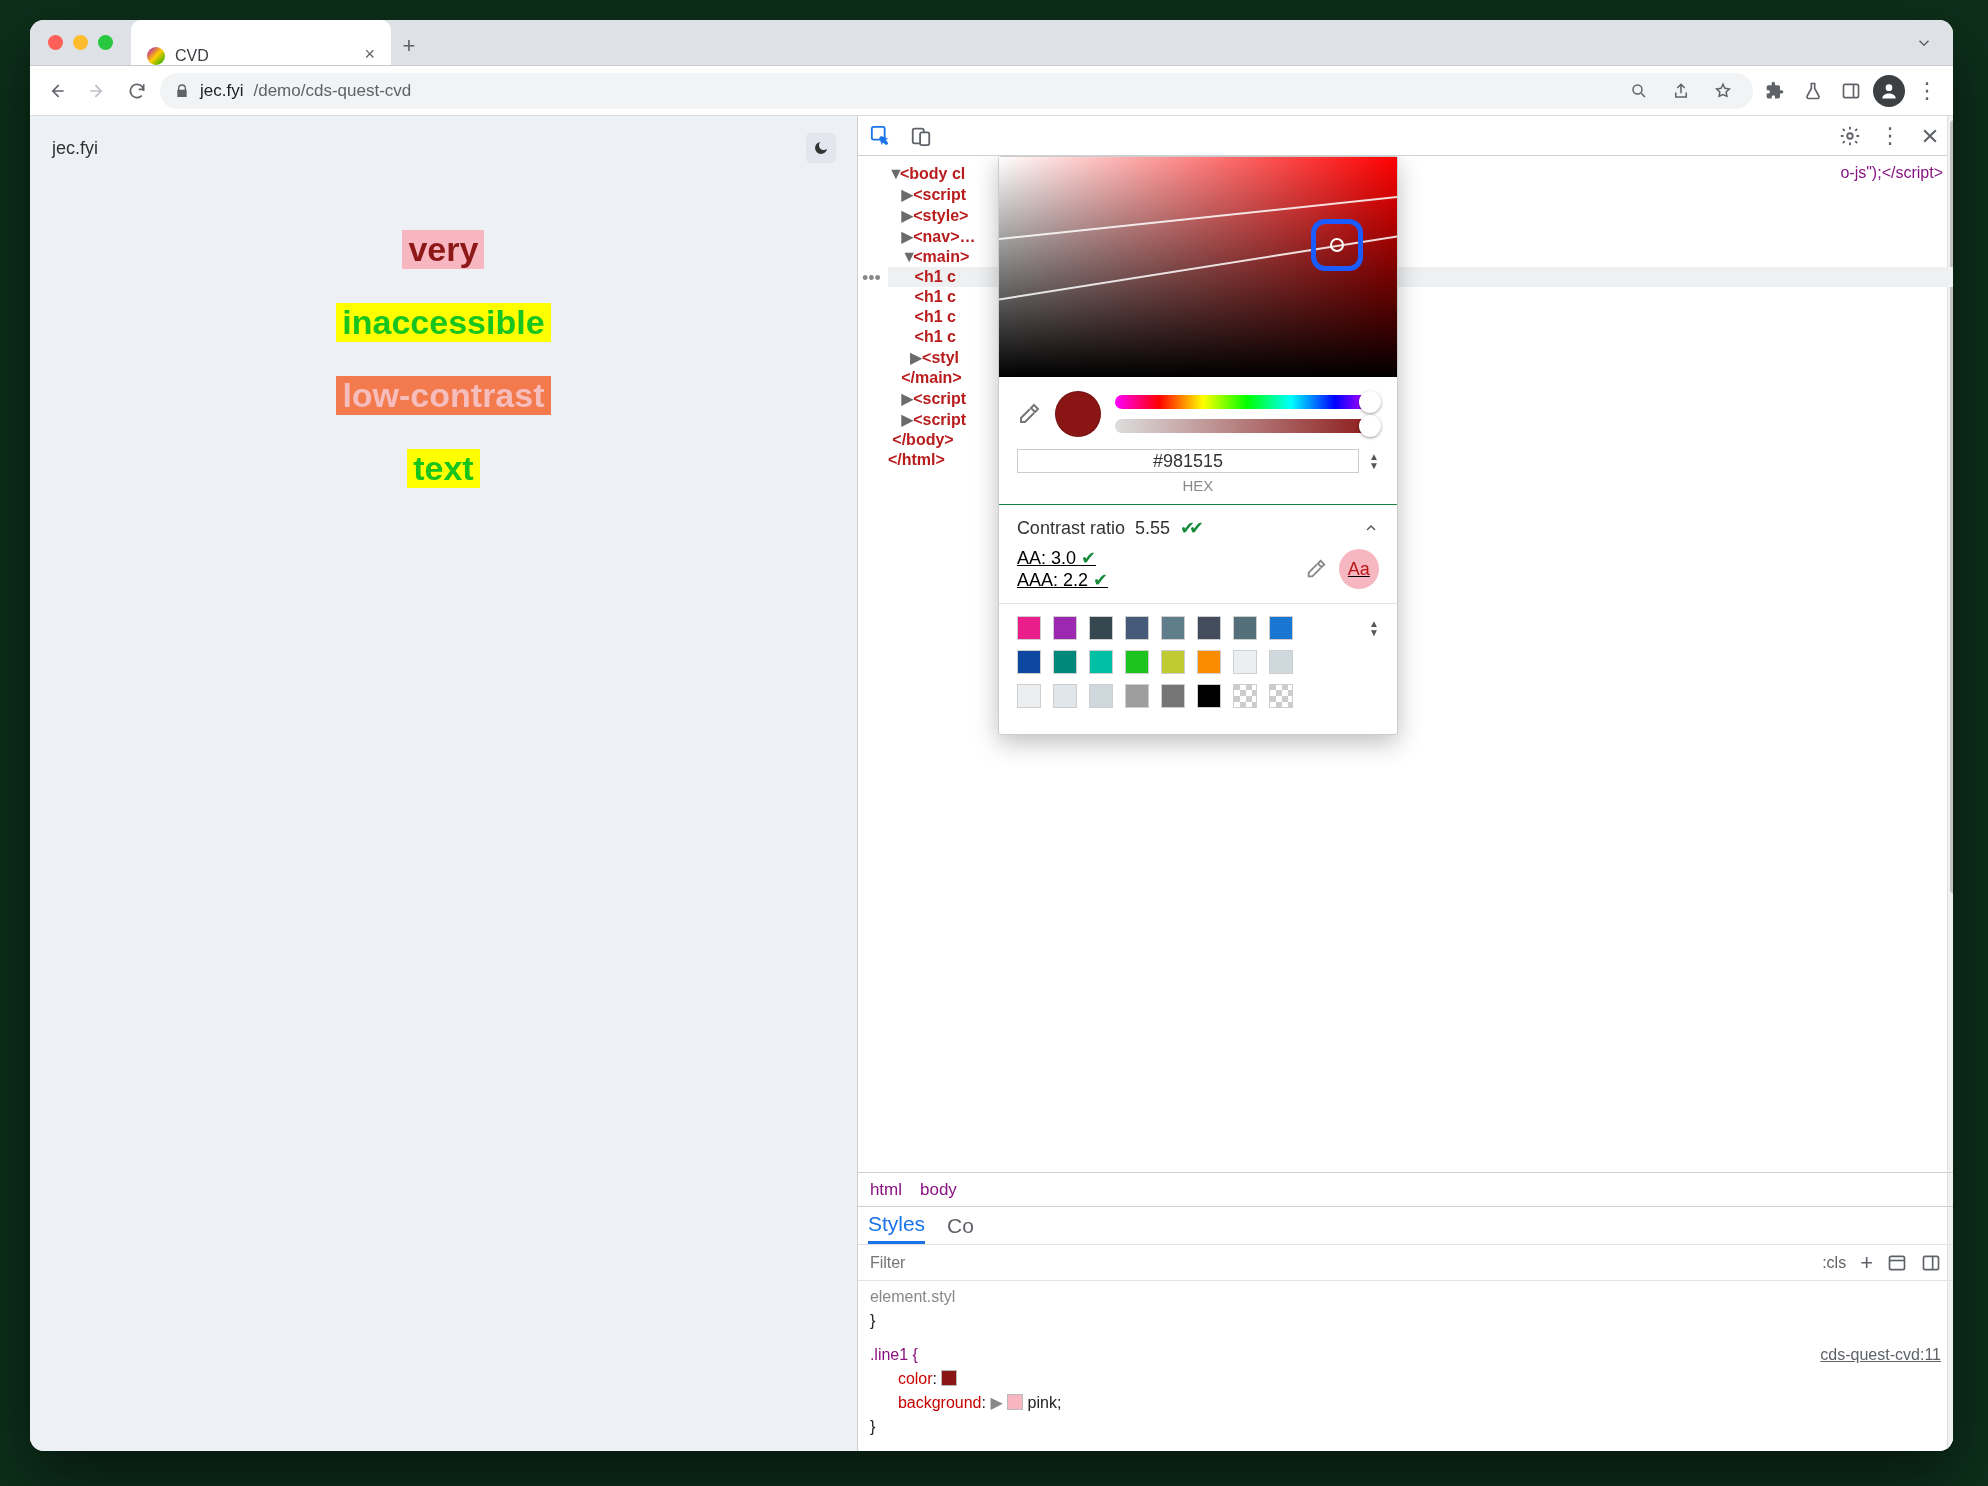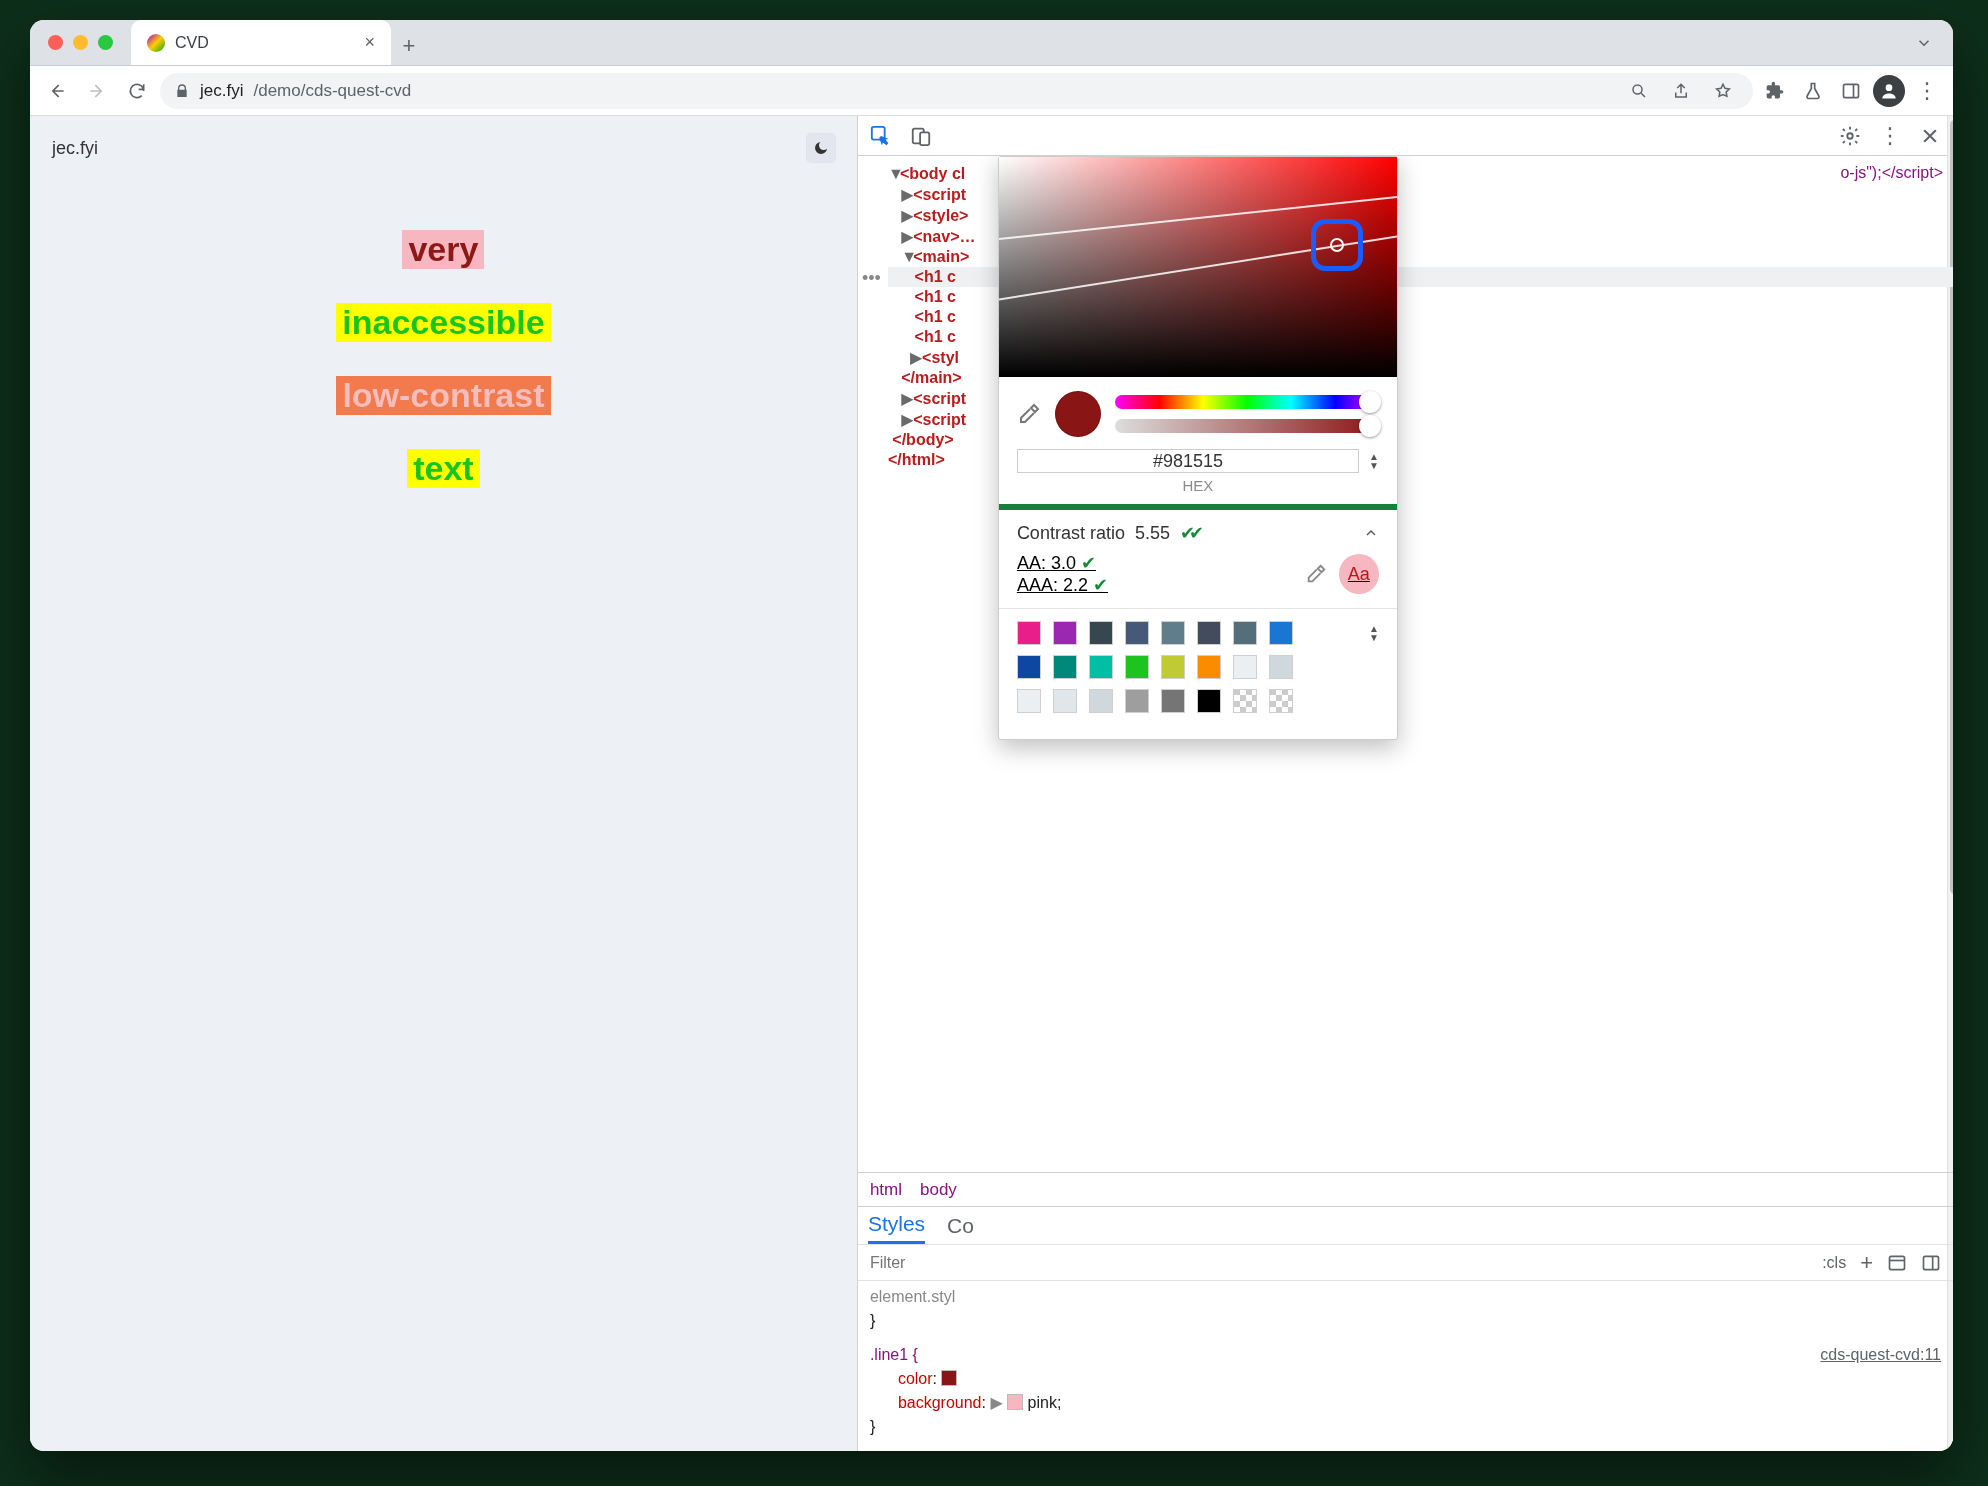--- a/index.html
+++ b/index.html
@@ -11,21 +11,21 @@
     display: flex; flex-direction: column; overflow: hidden;
   }
   
   .titlebar { height: 46px; display: flex; align-items: stretch; background: #dee1e6; border-bottom: 1px solid #c8cbd0; }
   .traffic { display: flex; align-items: center; gap: 10px; padding: 0 18px; }
   .traffic .dot { width: 15px; height: 15px; border-radius: 50%; }
   .dot.red { background: #ff5f57; }
   .dot.yellow { background: #febc2e; }
   .dot.green { background: #28c840; }
   .tab {
-    display: flex; align-items: center; gap: 10px; background: #fff;
+    display: flex; align-items: flex-end; gap: 10px; background: #fff;
     border-top-left-radius: 10px; border-top-right-radius: 10px;
     margin-top: 0; padding: 0 16px; font-size: 16px; color: #3c4044; min-width: 260px;
   }
   .tab .favicon { width: 18px; height: 18px; border-radius: 50%; background: linear-gradient(135deg,#a0c,#fc0,#0a0); }
   .tab .close { margin-left: auto; color: #5f6368; font-size: 18px; cursor: pointer; }
   .newtab { display: flex; align-items: center; justify-content: center; width: 36px; margin-top: 6px; color: #5f6368; font-size: 22px; cursor:pointer; }
   .tabdrop { margin-left: auto; display: flex; align-items: center; padding: 0 20px; color: #5f6368; cursor:pointer; }
   
   .urlbar { height: 50px; display: flex; align-items: center; background: #fff; padding: 0 10px; gap: 6px; border-bottom: 1px solid #dcdcdc; }
   .navbtn { width: 34px; height: 34px; display: flex; align-items: center; justify-content: center; color: #5f6368; border-radius: 50%; cursor:pointer; }
@@ -108,21 +108,21 @@
   .alpha { height:14px; border-radius:8px; position:relative;
     background: linear-gradient(to right, #ddd 0, #8a1515 100%),
                 repeating-conic-gradient(#ccc 0 25%, #fff 0 50%) 0/12px 12px;
     background-blend-mode: normal;
   }
   .thumb2 { position:absolute; top:-4px; width:22px; height:22px; background:#fff; border-radius:50%; box-shadow:0 1px 3px rgba(0,0,0,0.4);}
   .hexrow { display:flex; align-items:center; gap:10px; padding: 6px 18px 4px;}
   .hexinput { flex:1; height:24px; border:1px solid #ccc; text-align:center; font-size:18px; color:#333; font-family: inherit;}
   .updn { display:flex; flex-direction:column; font-size:10px; color:#555; line-height:9px; cursor:pointer;}
   .hexlabel { text-align:center; color:#8a8a8a; font-size:15px; padding-bottom:10px;}
-  .contrast { border-top:6px solid #15803d; padding:12px 18px; }
+  .contrast { border-top:1px solid #15803d; padding:12px 18px; }
   .crow { display:flex; align-items:center; gap:10px; font-size:18px; color:#333; }
   .check { color:#178a3a; }
   .dcheck { letter-spacing:-6px; }
   .crow .chev { margin-left:auto; cursor:pointer; color:#555;}
   .aarow { display:flex; align-items:center; gap:8px; font-size:18px; margin-top:8px;text-decoration:underline; }
   .aasw { margin-left:auto; display:flex; gap:12px; align-items:center;}
   .aasw .eyed2 { color:#888; cursor:pointer;}
   .aasw .aabadge { width:40px; height:40px; border-radius:50%; background:#f6b7c0; color:#b81818; display:flex; align-items:center; justify-content:center; font-size:18px;}
   .palette { border-top:1px solid #e3e3e3; padding:12px 18px 16px; }
   .palette .prow { display:flex; gap:12px; margin-bottom:10px; align-items:center;}

